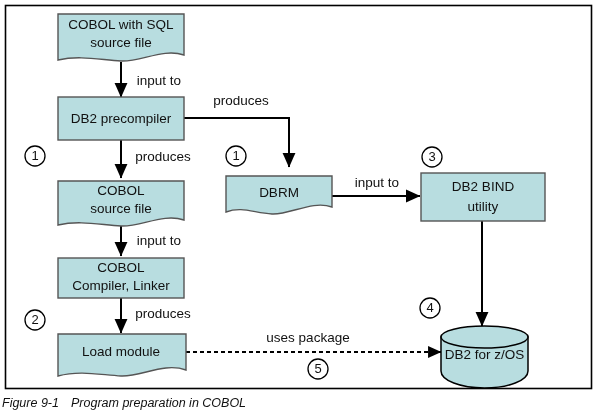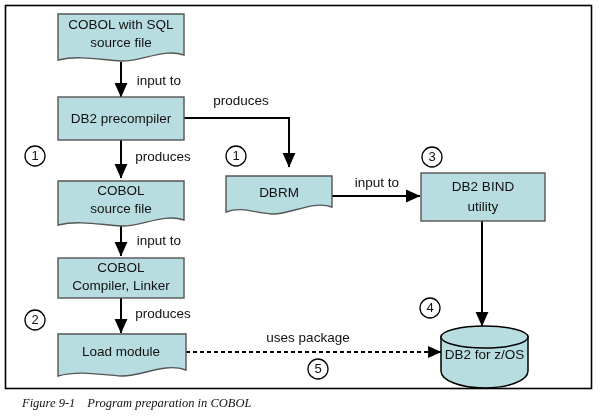--- a/index.html
+++ b/index.html
@@ -43,23 +43,23 @@
   }
   .step-number {
     font-family: "Liberation Sans", sans-serif;
     font-size: 13px;
     fill: #111111;
     text-anchor: middle;
     dominant-baseline: middle;
   }
   .caption {
     position: absolute;
-    left: 22px;
+    left: 2px;
     top: 396px;
-    font-family: Liberation Serif, serif;
+    font-family: Liberation Sans, sans-serif;
     font-style: italic;
     font-size: 12.5px;
     color: #111111;
     white-space: nowrap;
   }
   .caption .cap-label { margin-right: 12px; }
 </style>
 </head>
 <body>
 

